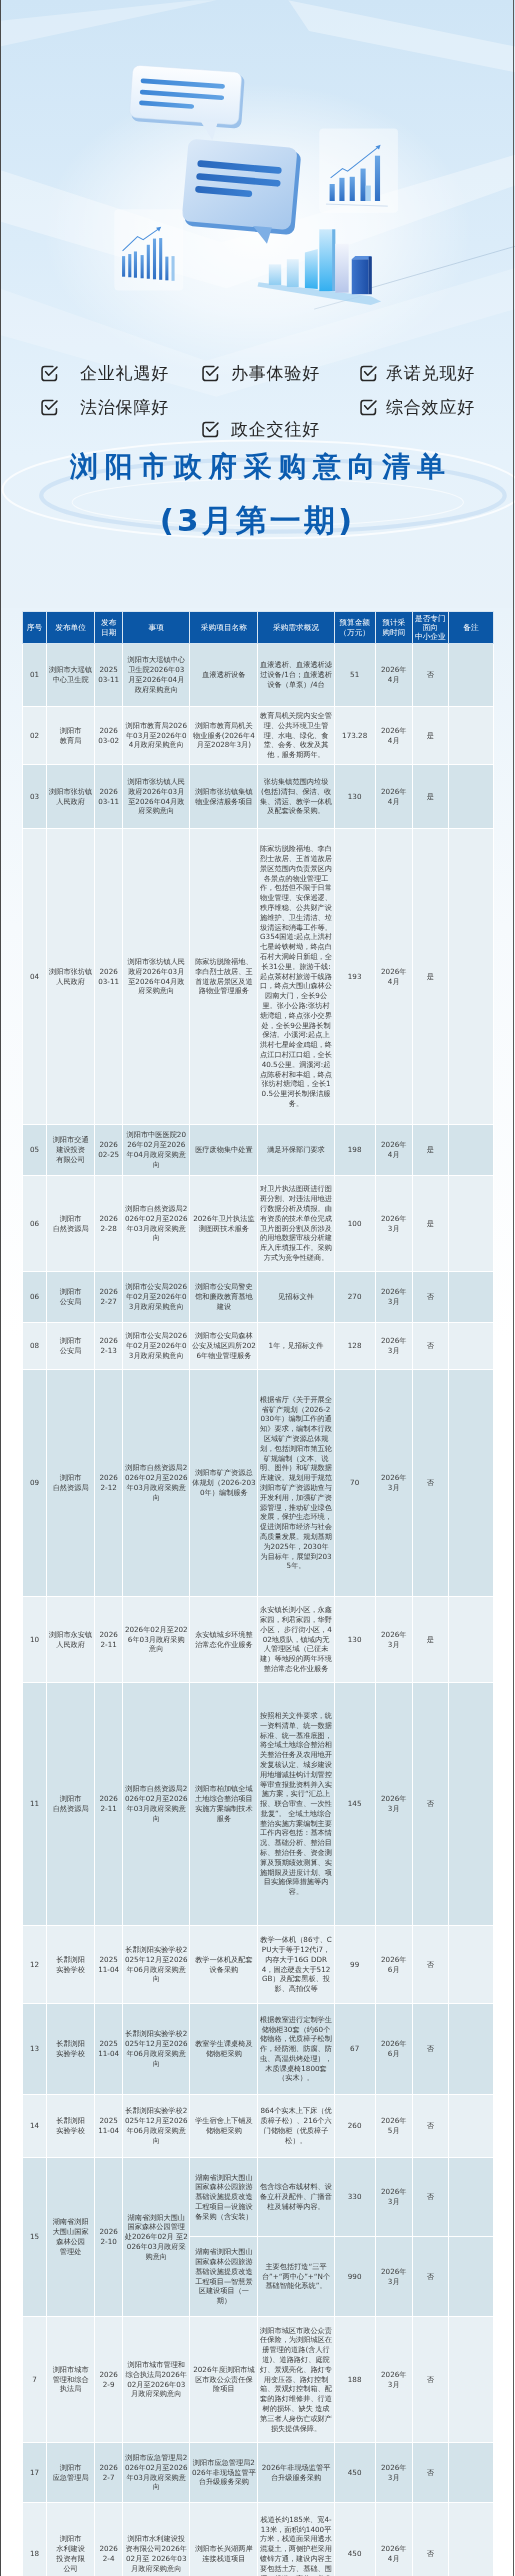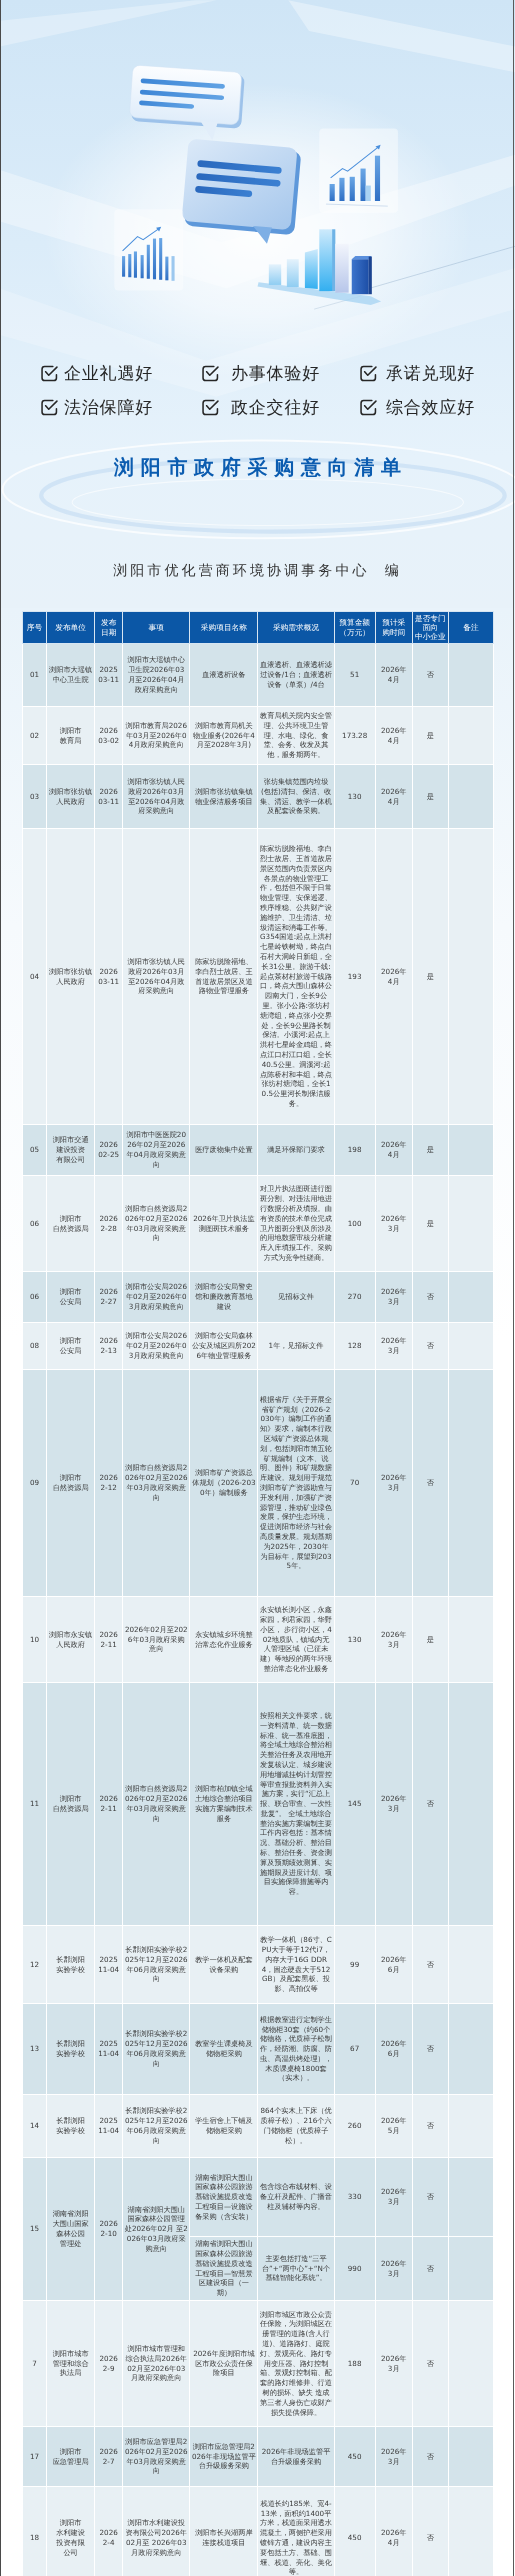--- a/index.html
+++ b/index.html
@@ -24,29 +24,29 @@
   .slogan { position:absolute; height:18.5px; width:155px; }
   .slogan .ck { position:absolute; left:0; top:0; width:18.5px; height:18.5px; }
   .slogan .txt {
     position:absolute; top:-1px; font-size:17px; line-height:20.6px; letter-spacing:0.8px;
     color:#262626; white-space:nowrap;
   }
   .slogan:nth-of-type(1){ left:40px;  top:364px; }
   .slogan:nth-of-type(2){ left:201px; top:364px; }
   .slogan:nth-of-type(3){ left:359px; top:364px; }
   .slogan:nth-of-type(4){ left:40px;  top:398px; }
-  .slogan:nth-of-type(5){ left:201px; top:398px; }
+  .slogan:nth-of-type(5){ left:201px; top:420px; }
   .slogan:nth-of-type(6){ left:359px; top:398px;text-align:right; }
-  .slogan:nth-of-type(1) .txt, .slogan:nth-of-type(4) .txt { left:24px; }
+  .slogan:nth-of-type(1) .txt, .slogan:nth-of-type(4) .txt { left:40px; }
   .slogan:nth-of-type(2) .txt, .slogan:nth-of-type(5) .txt { left:30px; }
   .slogan:nth-of-type(3) .txt, .slogan:nth-of-type(6) .txt { left:27px; }
 
   .title {
     position:absolute; left:0; width:515px; top:449px; text-align:center;
-    font-size:20px; line-height:36px; font-weight:bold; letter-spacing:6.7px; color:#0b5cb0;
+    font-size:28px; line-height:36px; font-weight:bold; letter-spacing:6.7px; color:#0b5cb0;
     text-indent:6.7px;
   }
   .issue {
     position:absolute; left:0; width:515px; top:502px; text-align:center;
     font-size:31px; line-height:36px; font-weight:bold; letter-spacing:3.1px; color:#0b5cb0;
   }
   .editor {
     position:absolute; left:0; width:515px; top:562px; text-align:center;
     font-size:14px; line-height:17.5px; letter-spacing:3.1px; color:#333333; white-space:pre;
   }
@@ -71,21 +71,21 @@
   td.c-seq { font-size:7.7px; }
   td.c-sme { font-size:7.7px; }
 
   tbody tr:nth-child(1){height:63px} tbody tr:nth-child(2){height:58px}
   tbody tr:nth-child(3){height:64px} tbody tr:nth-child(4){height:296px}
   tbody tr:nth-child(5){height:51px}  tbody tr:nth-child(6){height:96px}
   tbody tr:nth-child(7){height:51px}  tbody tr:nth-child(8){height:47px}
   tbody tr:nth-child(9){height:227px} tbody tr:nth-child(10){height:86px}
   tbody tr:nth-child(11){height:243px} tbody tr:nth-child(12){height:78px}
   tbody tr:nth-child(13){height:91px} tbody tr:nth-child(14){height:63px}
-  tbody tr:nth-child(15){height:79px} tbody tr:nth-child(16){height:64px}
+  tbody tr:nth-child(15){height:79px} tbody tr:nth-child(16){height:80px}
   tbody tr:nth-child(17){height:126px} tbody tr:nth-child(18){height:60px}
   tbody tr:nth-child(19){height:103px} tbody tr:nth-child(20){height:61px}
   tbody tr:nth-child(21){height:60px} tbody tr:nth-child(22){height:179px}
   tbody tr:nth-child(23){height:60px}
 </style>
 </head>
 <body>
 
 <div class="frame"></div>
 
@@ -242,21 +242,21 @@
   </div>
   <div class="slogan">
     <svg class="ck" viewBox="0 0 36 36">
         <path d="M25 5 H9 a5 5 0 0 0 -5 5 V27 a5 5 0 0 0 5 5 H27 a5 5 0 0 0 5 -5 V21" fill="none" stroke="#262626" stroke-width="3" stroke-linecap="round"></path>
         <path d="M11 15 L17 22 L33 6" fill="none" stroke="#262626" stroke-width="3" stroke-linecap="round" stroke-linejoin="round"></path>
       </svg>
     <span class="txt">综合效应好</span>
   </div>
 
   <div class="title">浏阳市政府采购意向清单</div>
-  <div class="editor">浏阳市优化营商环境协调事务中心  编</div>
+  <div class="issue">(3月第一期)</div>
 </div>
 
 <table class="list">
   <colgroup>
     <col style="width:24px">
       <col style="width:48px">
       <col style="width:28px">
       <col style="width:67px">
       <col style="width:68px">
     <col style="width:76px">

